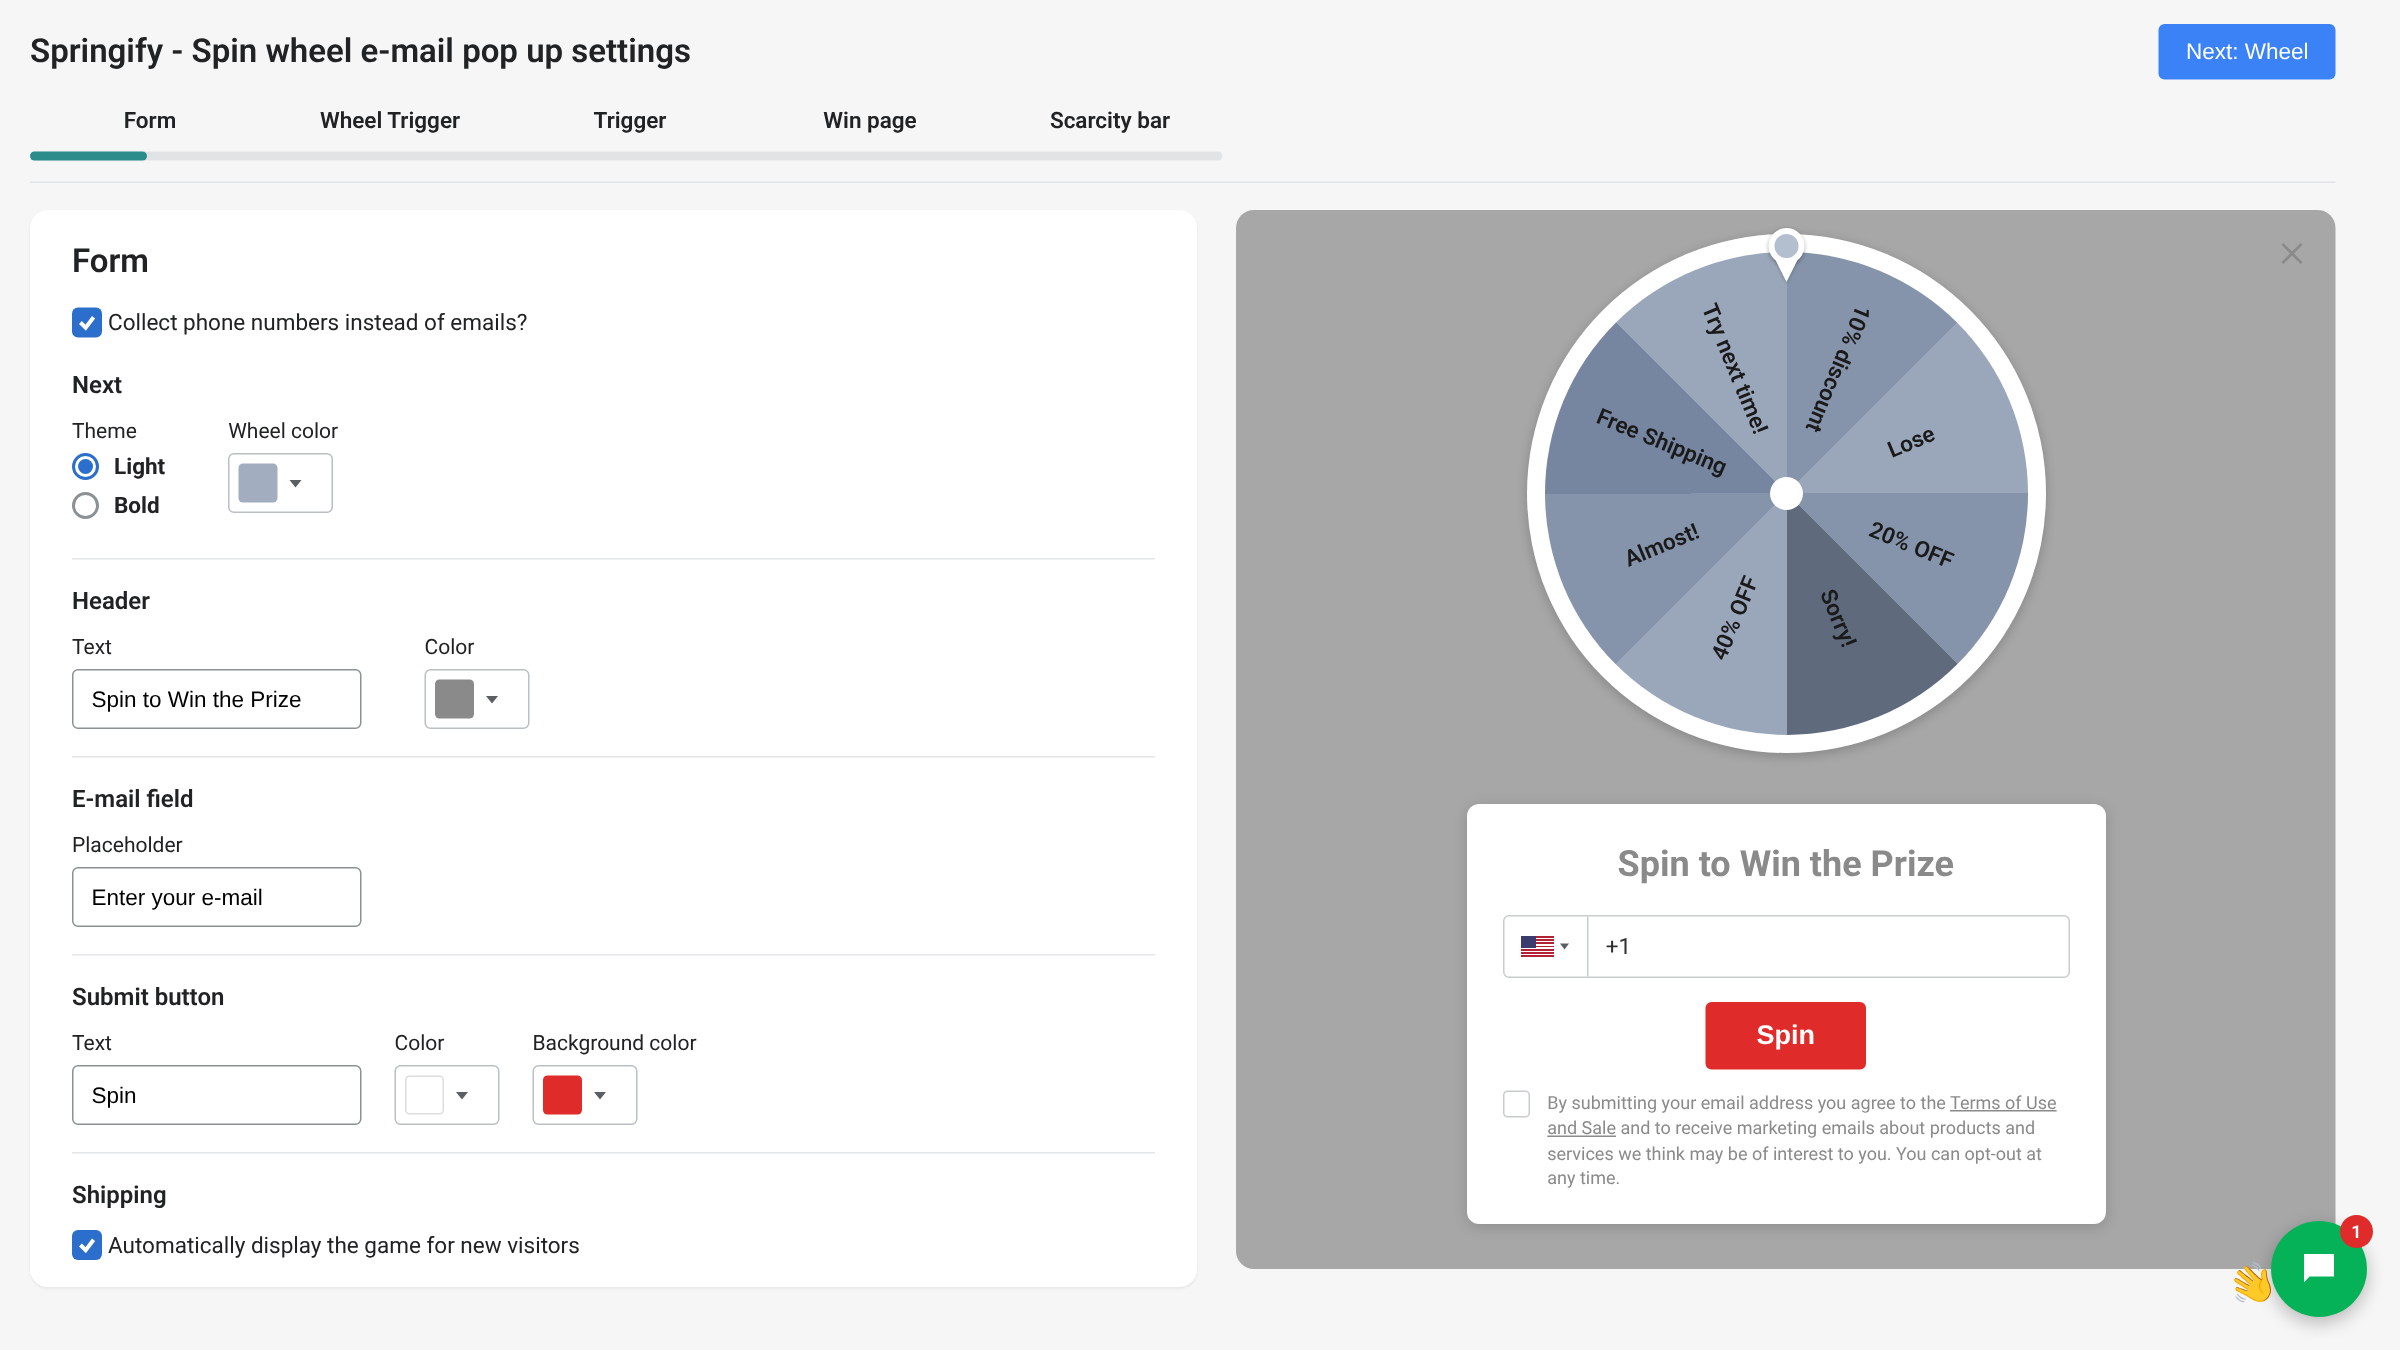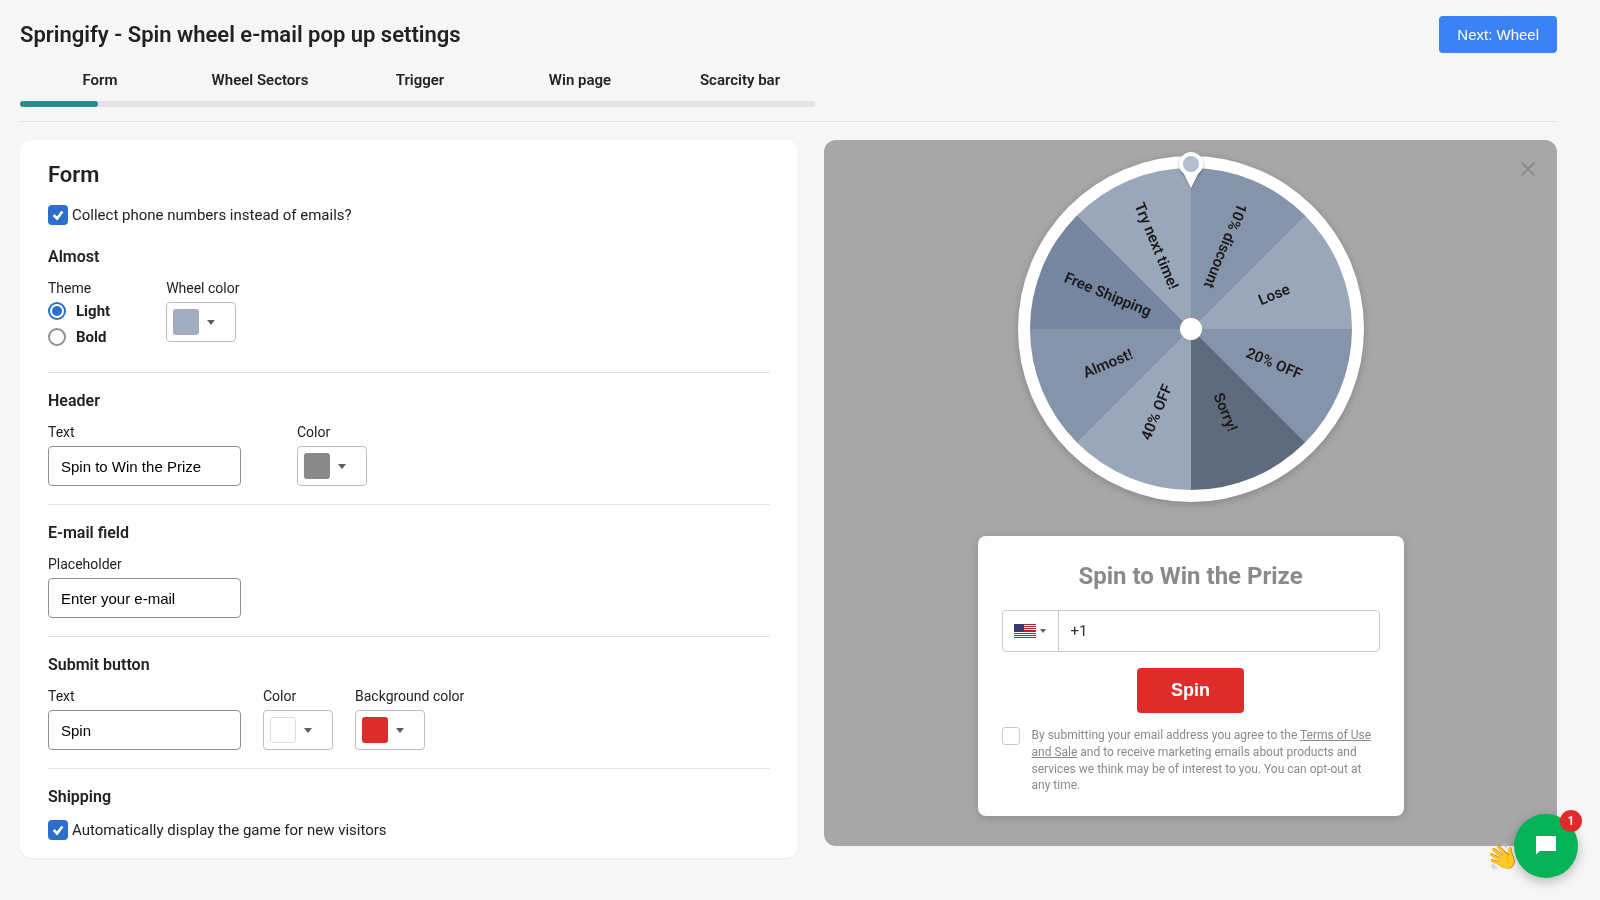--- a/index.html
+++ b/index.html
@@ -81,21 +81,21 @@
   .section-h { font-size: 22px; font-weight: 600; margin-bottom: 18px; }
   .chk-row { display:flex; align-items:center; gap:4px; margin-bottom: 22px; }
   .chk {
     width:20px; height:20px; border-radius:4px;
     background:#2c6ecb; display:flex; align-items:center; justify-content:center;
     cursor:pointer;
   }
   .chk svg { width:14px; height:14px; stroke:#fff; stroke-width:3; fill:none; }
   .sub-h { font-size:16px; font-weight:600; margin-bottom:14px; }
   .field-label { font-size:14px; color:#202223; margin-bottom:6px; }
-  .row { display:flex; gap:56px; margin-bottom:18px; }
+  .row { display:flex; gap:42px; margin-bottom:18px; }
   .hr { height:1px; background:#e4e5e7; margin: 8px 0 18px 0; }
   .radio-row { display:flex; align-items:center; gap:10px; margin-bottom:8px;font-weight:bold; }
   .radio {
     width:18px; height:18px; border:2px solid #8c9196; border-radius:50%;
     display:flex; align-items:center; justify-content:center; cursor:pointer;
   }
   .radio.sel { border-color:#2c6ecb; }
   .radio.sel::after { content:""; width:10px; height:10px; background:#2c6ecb; border-radius:50%; }
   .textin {
     border: 1px solid #8c9196;
@@ -208,21 +208,21 @@
 <body>
 
 <div class="page">
   <div class="header-bar">
     <h1 class="page-title">Springify - Spin wheel e-mail pop up settings</h1>
     <button class="btn-primary">Next: Wheel</button>
   </div>
 
   <div class="tabs">
     <div class="tab">Form</div>
-    <div class="tab">Wheel Sectors</div>
+    <div class="tab">Wheel Trigger</div>
     <div class="tab">Trigger</div>
     <div class="tab">Win page</div>
     <div class="tab">Scarcity bar</div>
   </div>
   <div class="progress-track">
     <div class="progress-fill"></div>
   </div>
   <div class="divider"></div>
 
   <div class="content">
@@ -232,21 +232,21 @@
 
       <div class="chk-row">
         <div class="chk">
           <svg viewBox="0 0 16 16">
               <polyline points="3,8 7,12 13,4"></polyline>
             </svg>
         </div>
         <span style="font-size:15px;">Collect phone numbers instead of emails?</span>
       </div>
 
-      <div class="sub-h">Almost</div>
+      <div class="sub-h">Next</div>
       <div class="row">
         <div>
           <div class="field-label">Theme</div>
           <div class="radio-row">
             <div class="radio sel"></div>
             <span style="font-size:15px;">Light</span>
           </div>
           <div class="radio-row">
             <div class="radio"></div>
             <span style="font-size:15px;">Bold</span>

